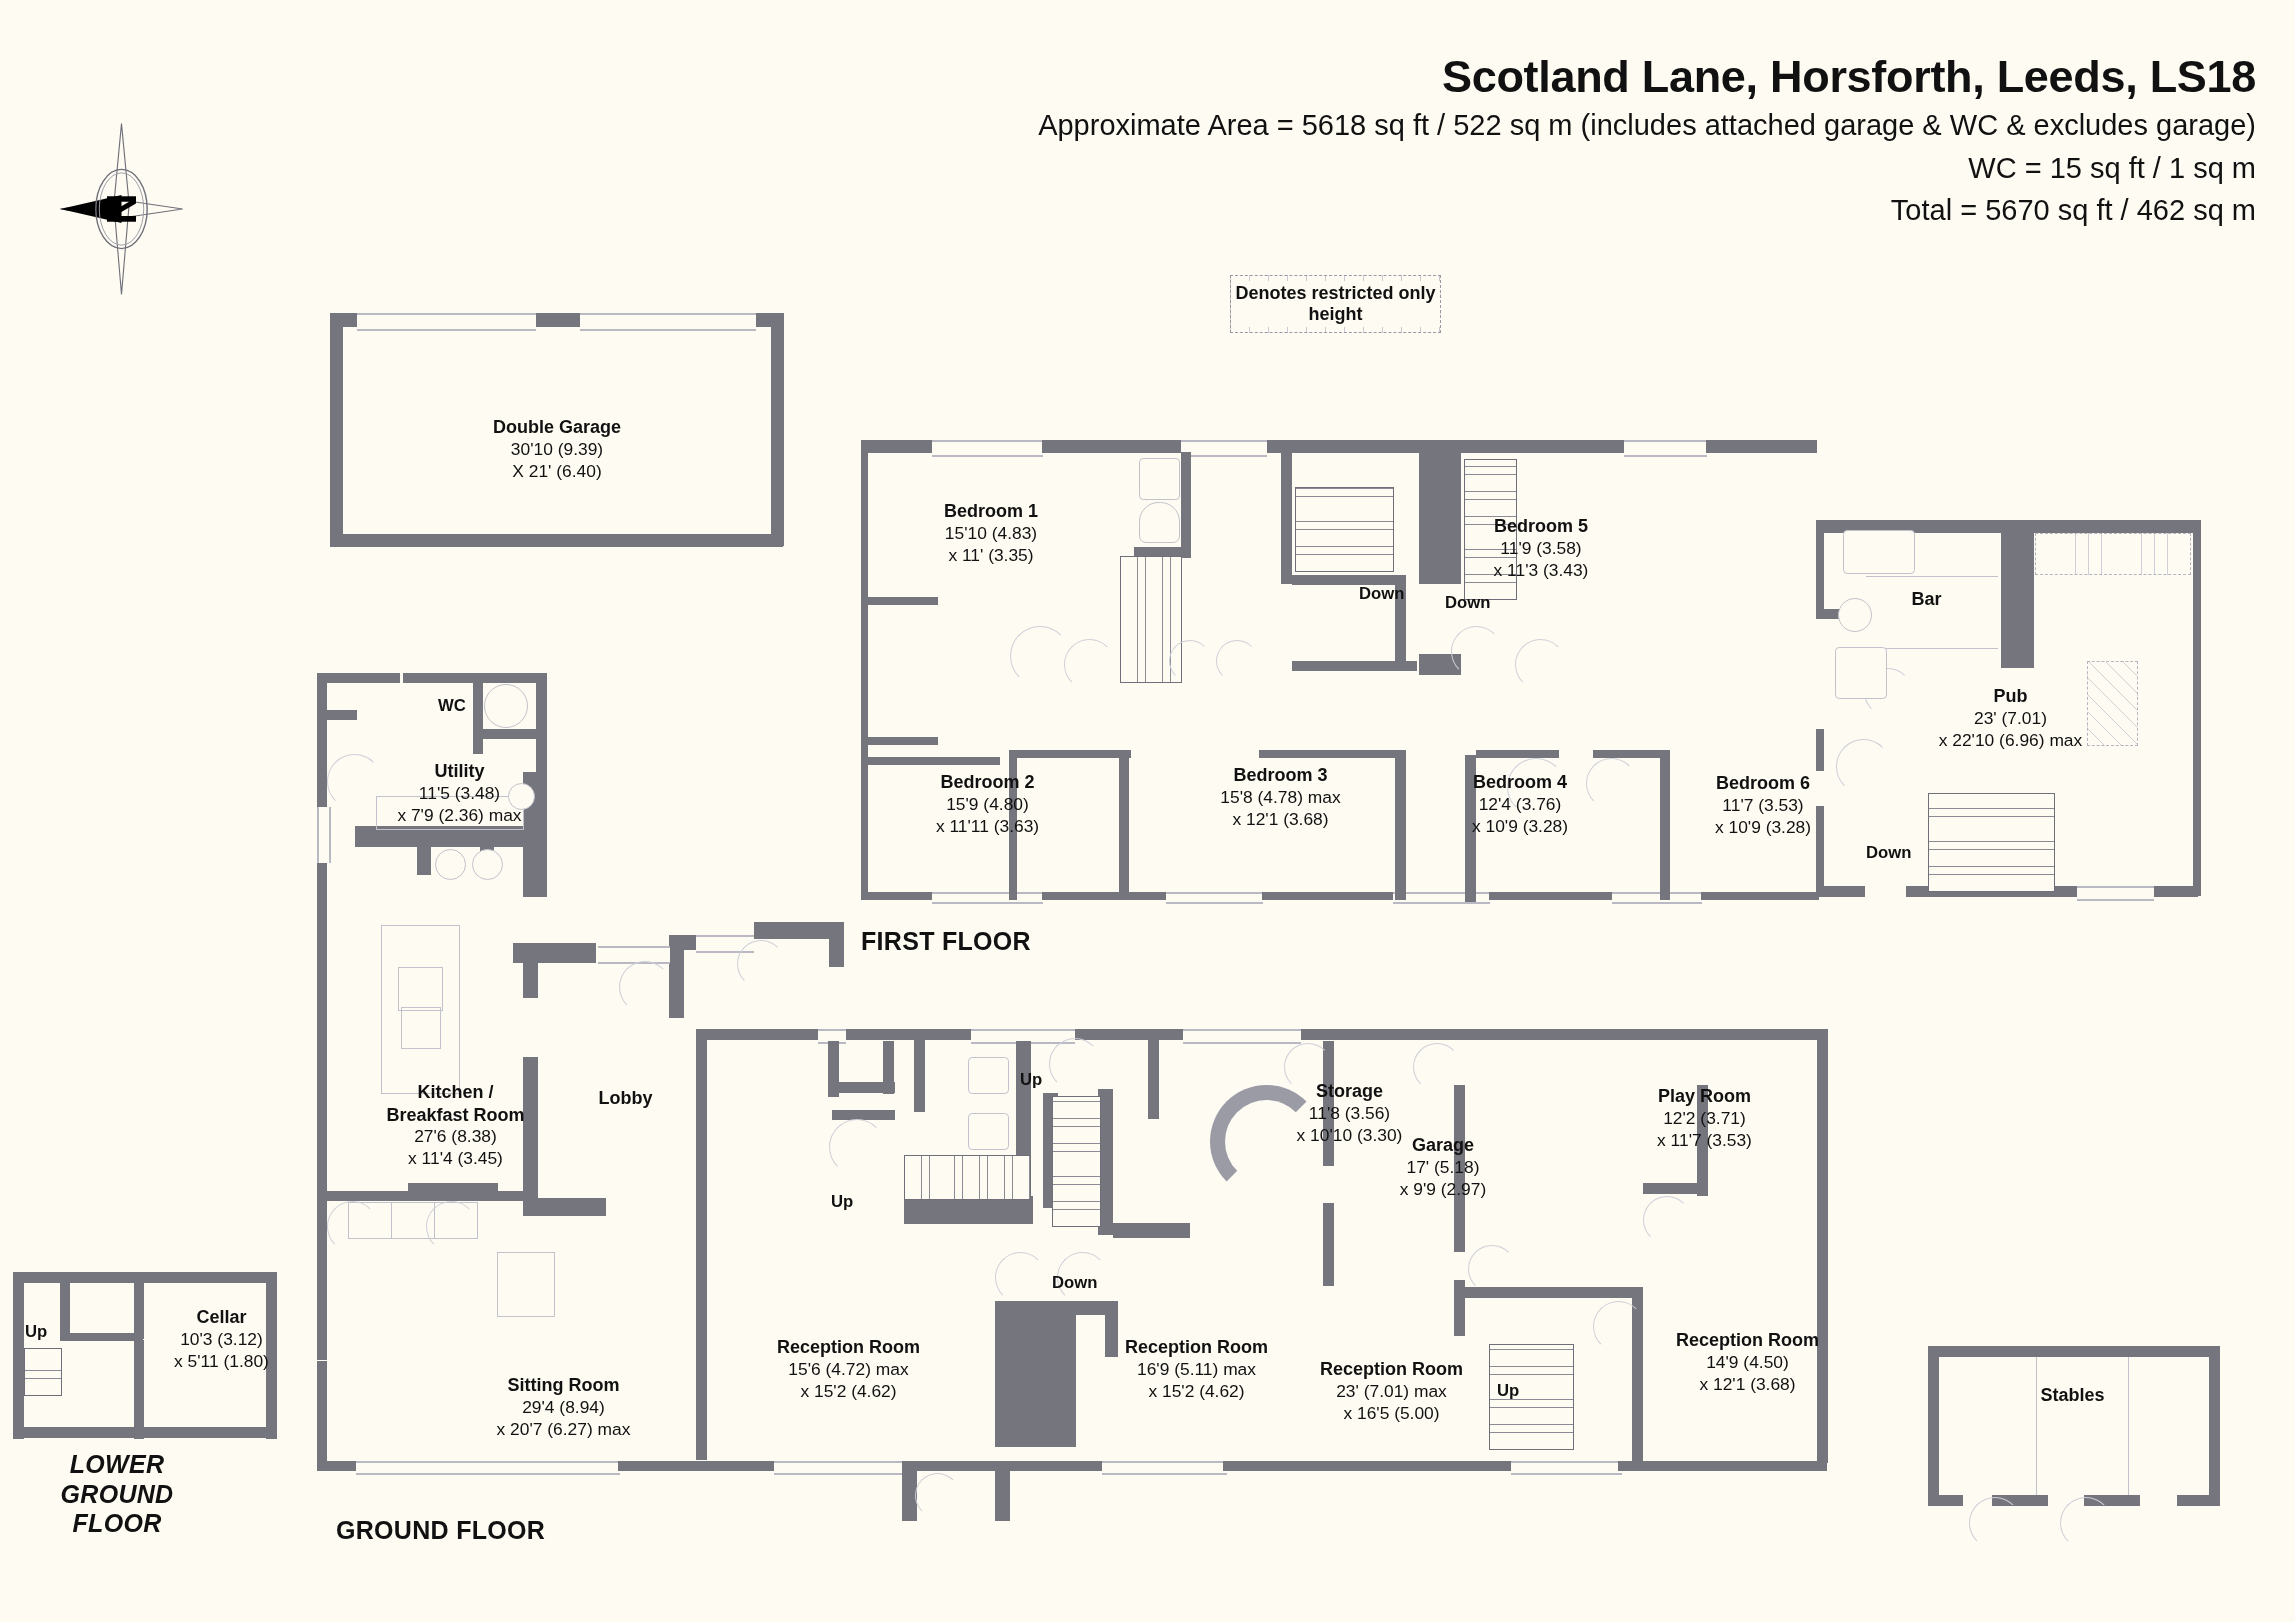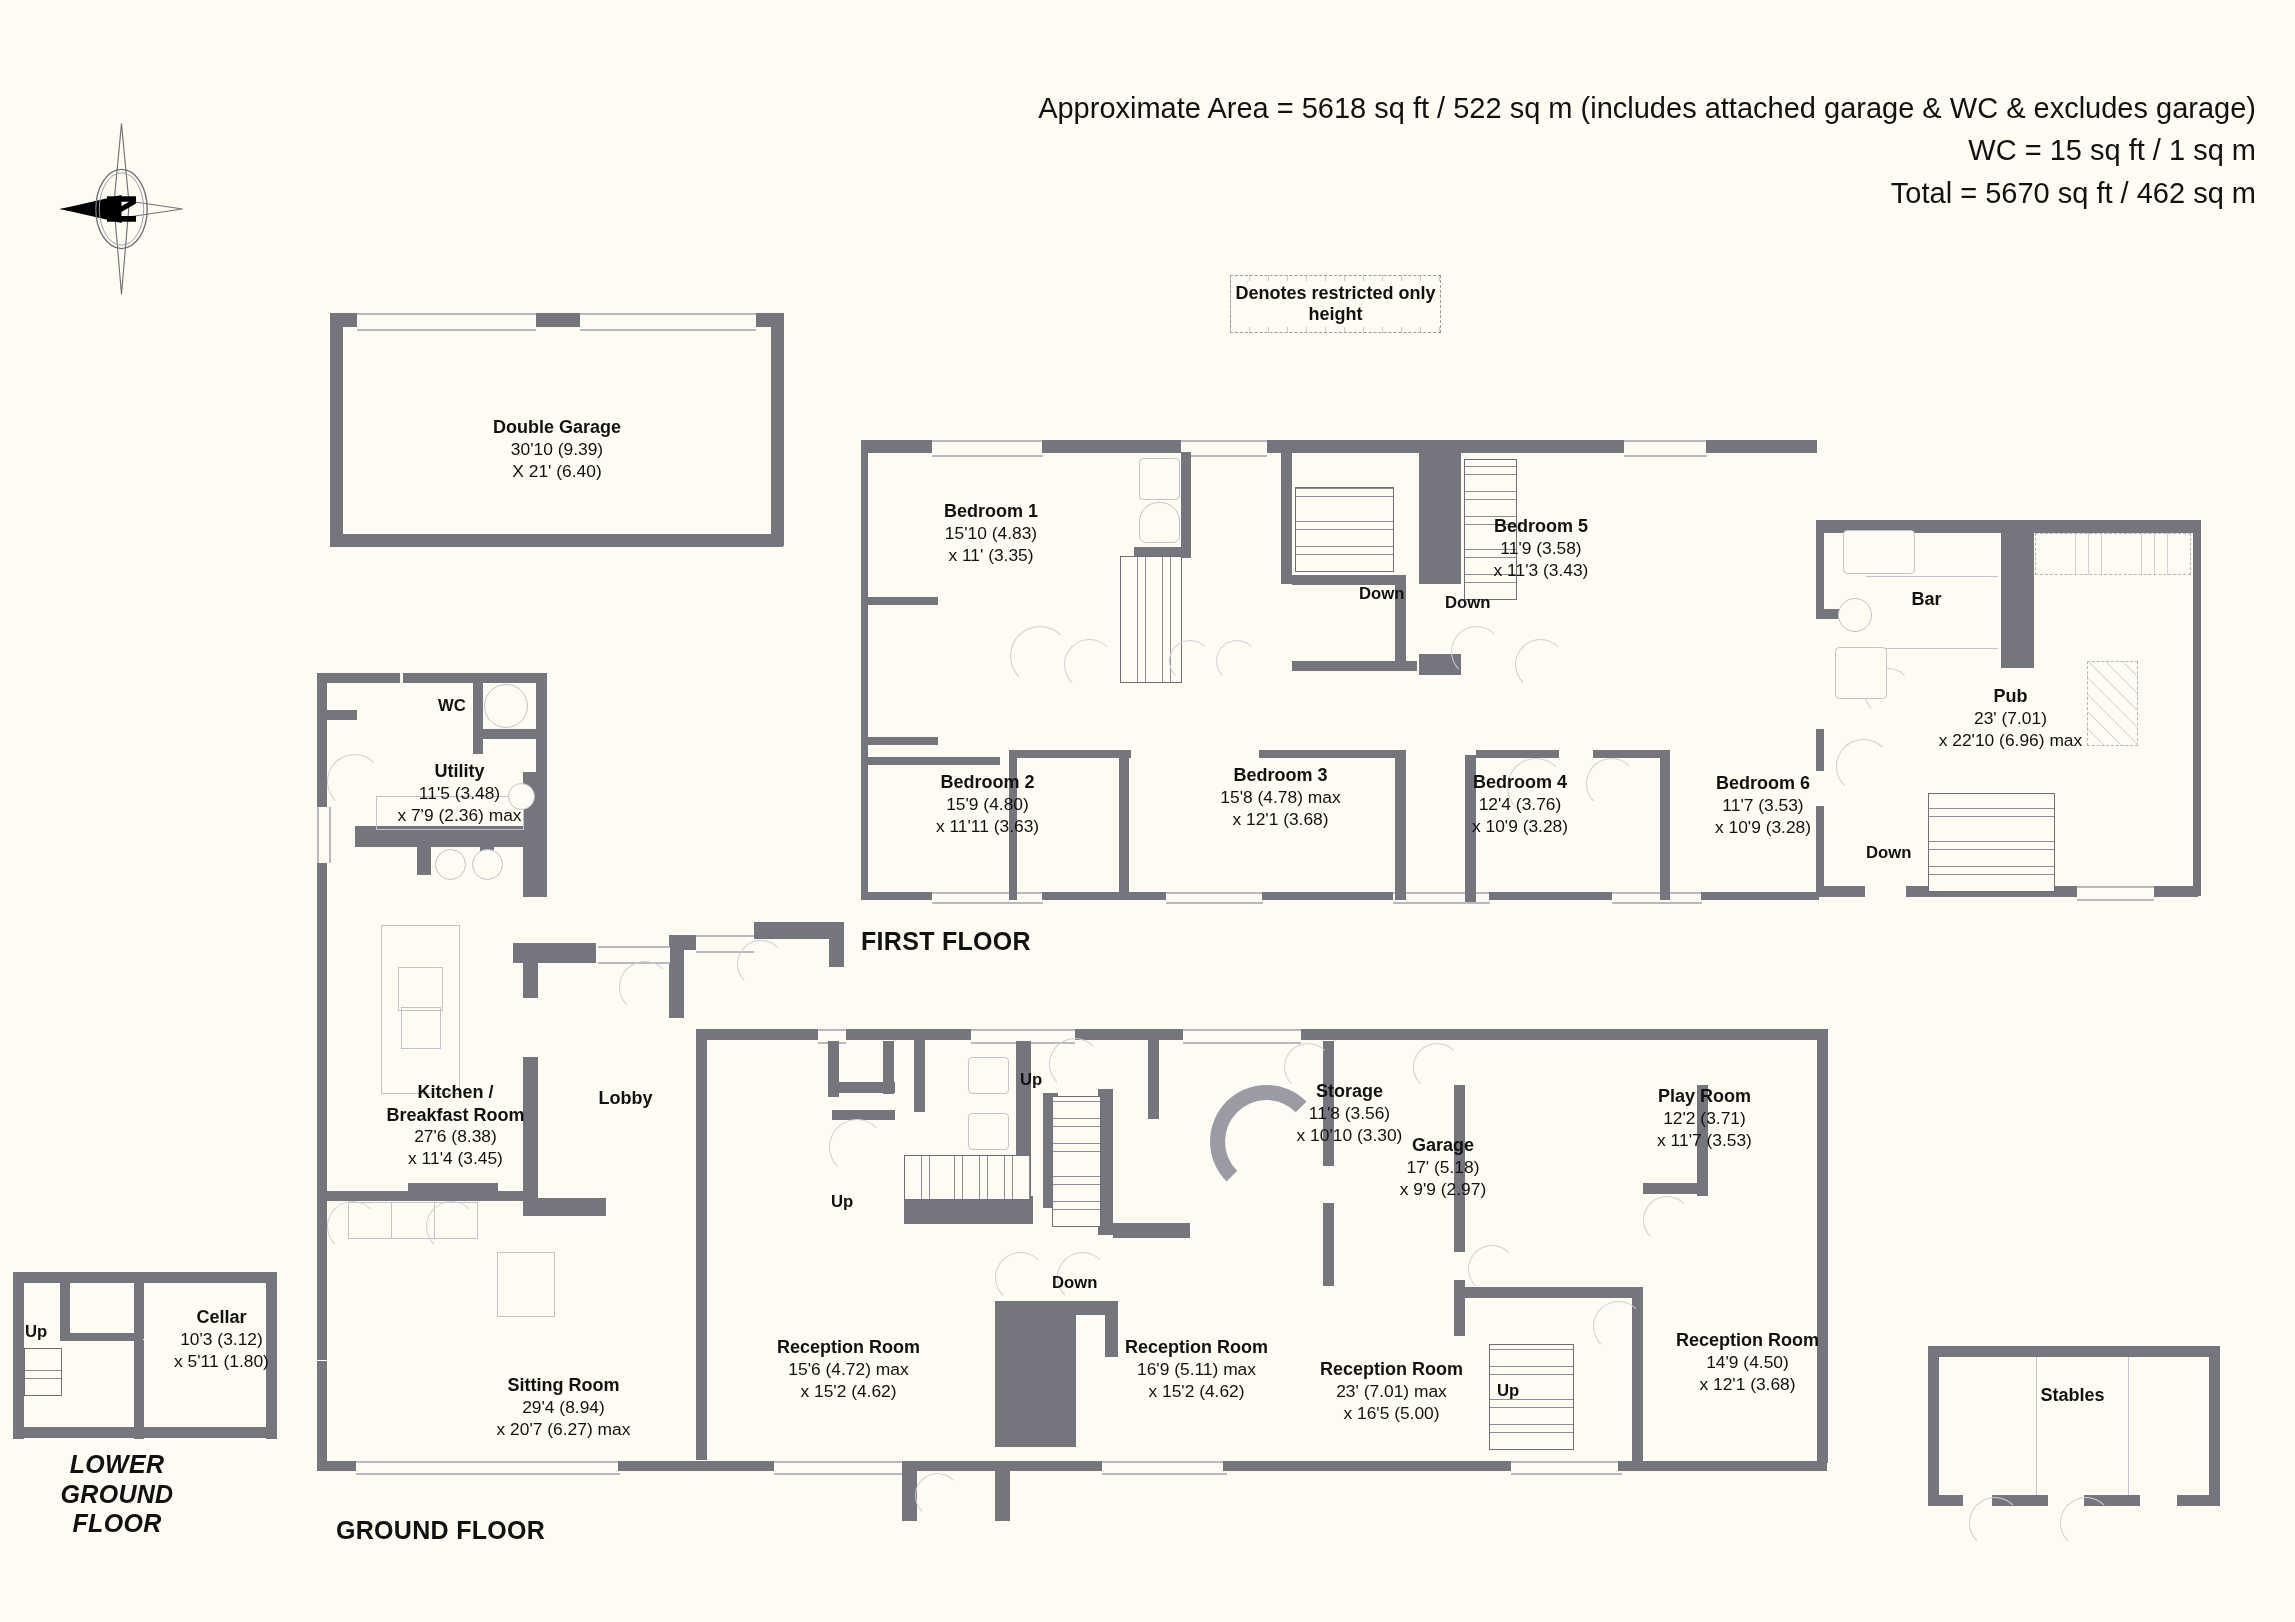--- a/index.html
+++ b/index.html
@@ -10,21 +10,21 @@
     color:#111;
     position:relative;
     overflow:hidden;
   }
   #stage{position:absolute;inset:0;}
 
   
   .header{position:absolute;right:39px;top:53px;text-align:right;}
   .title{font-size:45px;font-weight:bold;letter-spacing:-0.3px;line-height:1.05;white-space:nowrap;}
   .areaLine{font-size:29px;line-height:1.32;white-space:nowrap;margin-top:4.2px;}
-  .areaLine.first{margin-top:36px;}
+  .areaLine.first{margin-top:6px;}
   .footnote{font-size:17.4px;margin-top:11px;white-space:nowrap;}
 
   
   .compass{position:absolute;left:59px;top:122px;width:125px;height:174px;}
 
   
   .rhh{position:absolute;left:1230px;top:275px;width:209px;height:56px;
        border:1.4px dashed #9a9aa5;display:flex;align-items:center;justify-content:center;
        text-align:center;font-size:18px;font-weight:bold;line-height:1.18;
        background:
@@ -55,20 +55,21 @@
   .lbl .dm{font-size:17.4px;}
   .tiny{position:absolute;font-size:16.7px;font-weight:bold;}
   .floorlbl{position:absolute;font-size:25px;font-weight:bold;letter-spacing:0.3px;line-height:1.18;}
 </style>
 </head>
 <body>
 
 <div id="stage">
 
   <div class="header">
+    <div class="title">Scotland Lane, Horsforth, Leeds, LS18</div>
     <div class="areaLine first">Approximate Area = 5618 sq ft / 522 sq m (includes attached garage &amp; WC &amp; excludes garage)</div>
     <div class="areaLine">WC = 15 sq ft / 1 sq m</div>
     <div class="areaLine">Total = 5670 sq ft / 462 sq m</div>
   </div>
 
   <div class="compass">
     <svg viewBox="0 0 180 250" width="125" height="174">
       <path d="M90 2 L101 118 L90 248 L79 118 Z" fill="none" stroke="#6f6f79" stroke-width="1.6"></path>
       <path d="M2 125 L90 112 L178 125 L90 138 Z" fill="none" stroke="#6f6f79" stroke-width="1.6"></path>
       <path d="M2 125 L90 105 L90 145 Z" fill="#000"></path>

